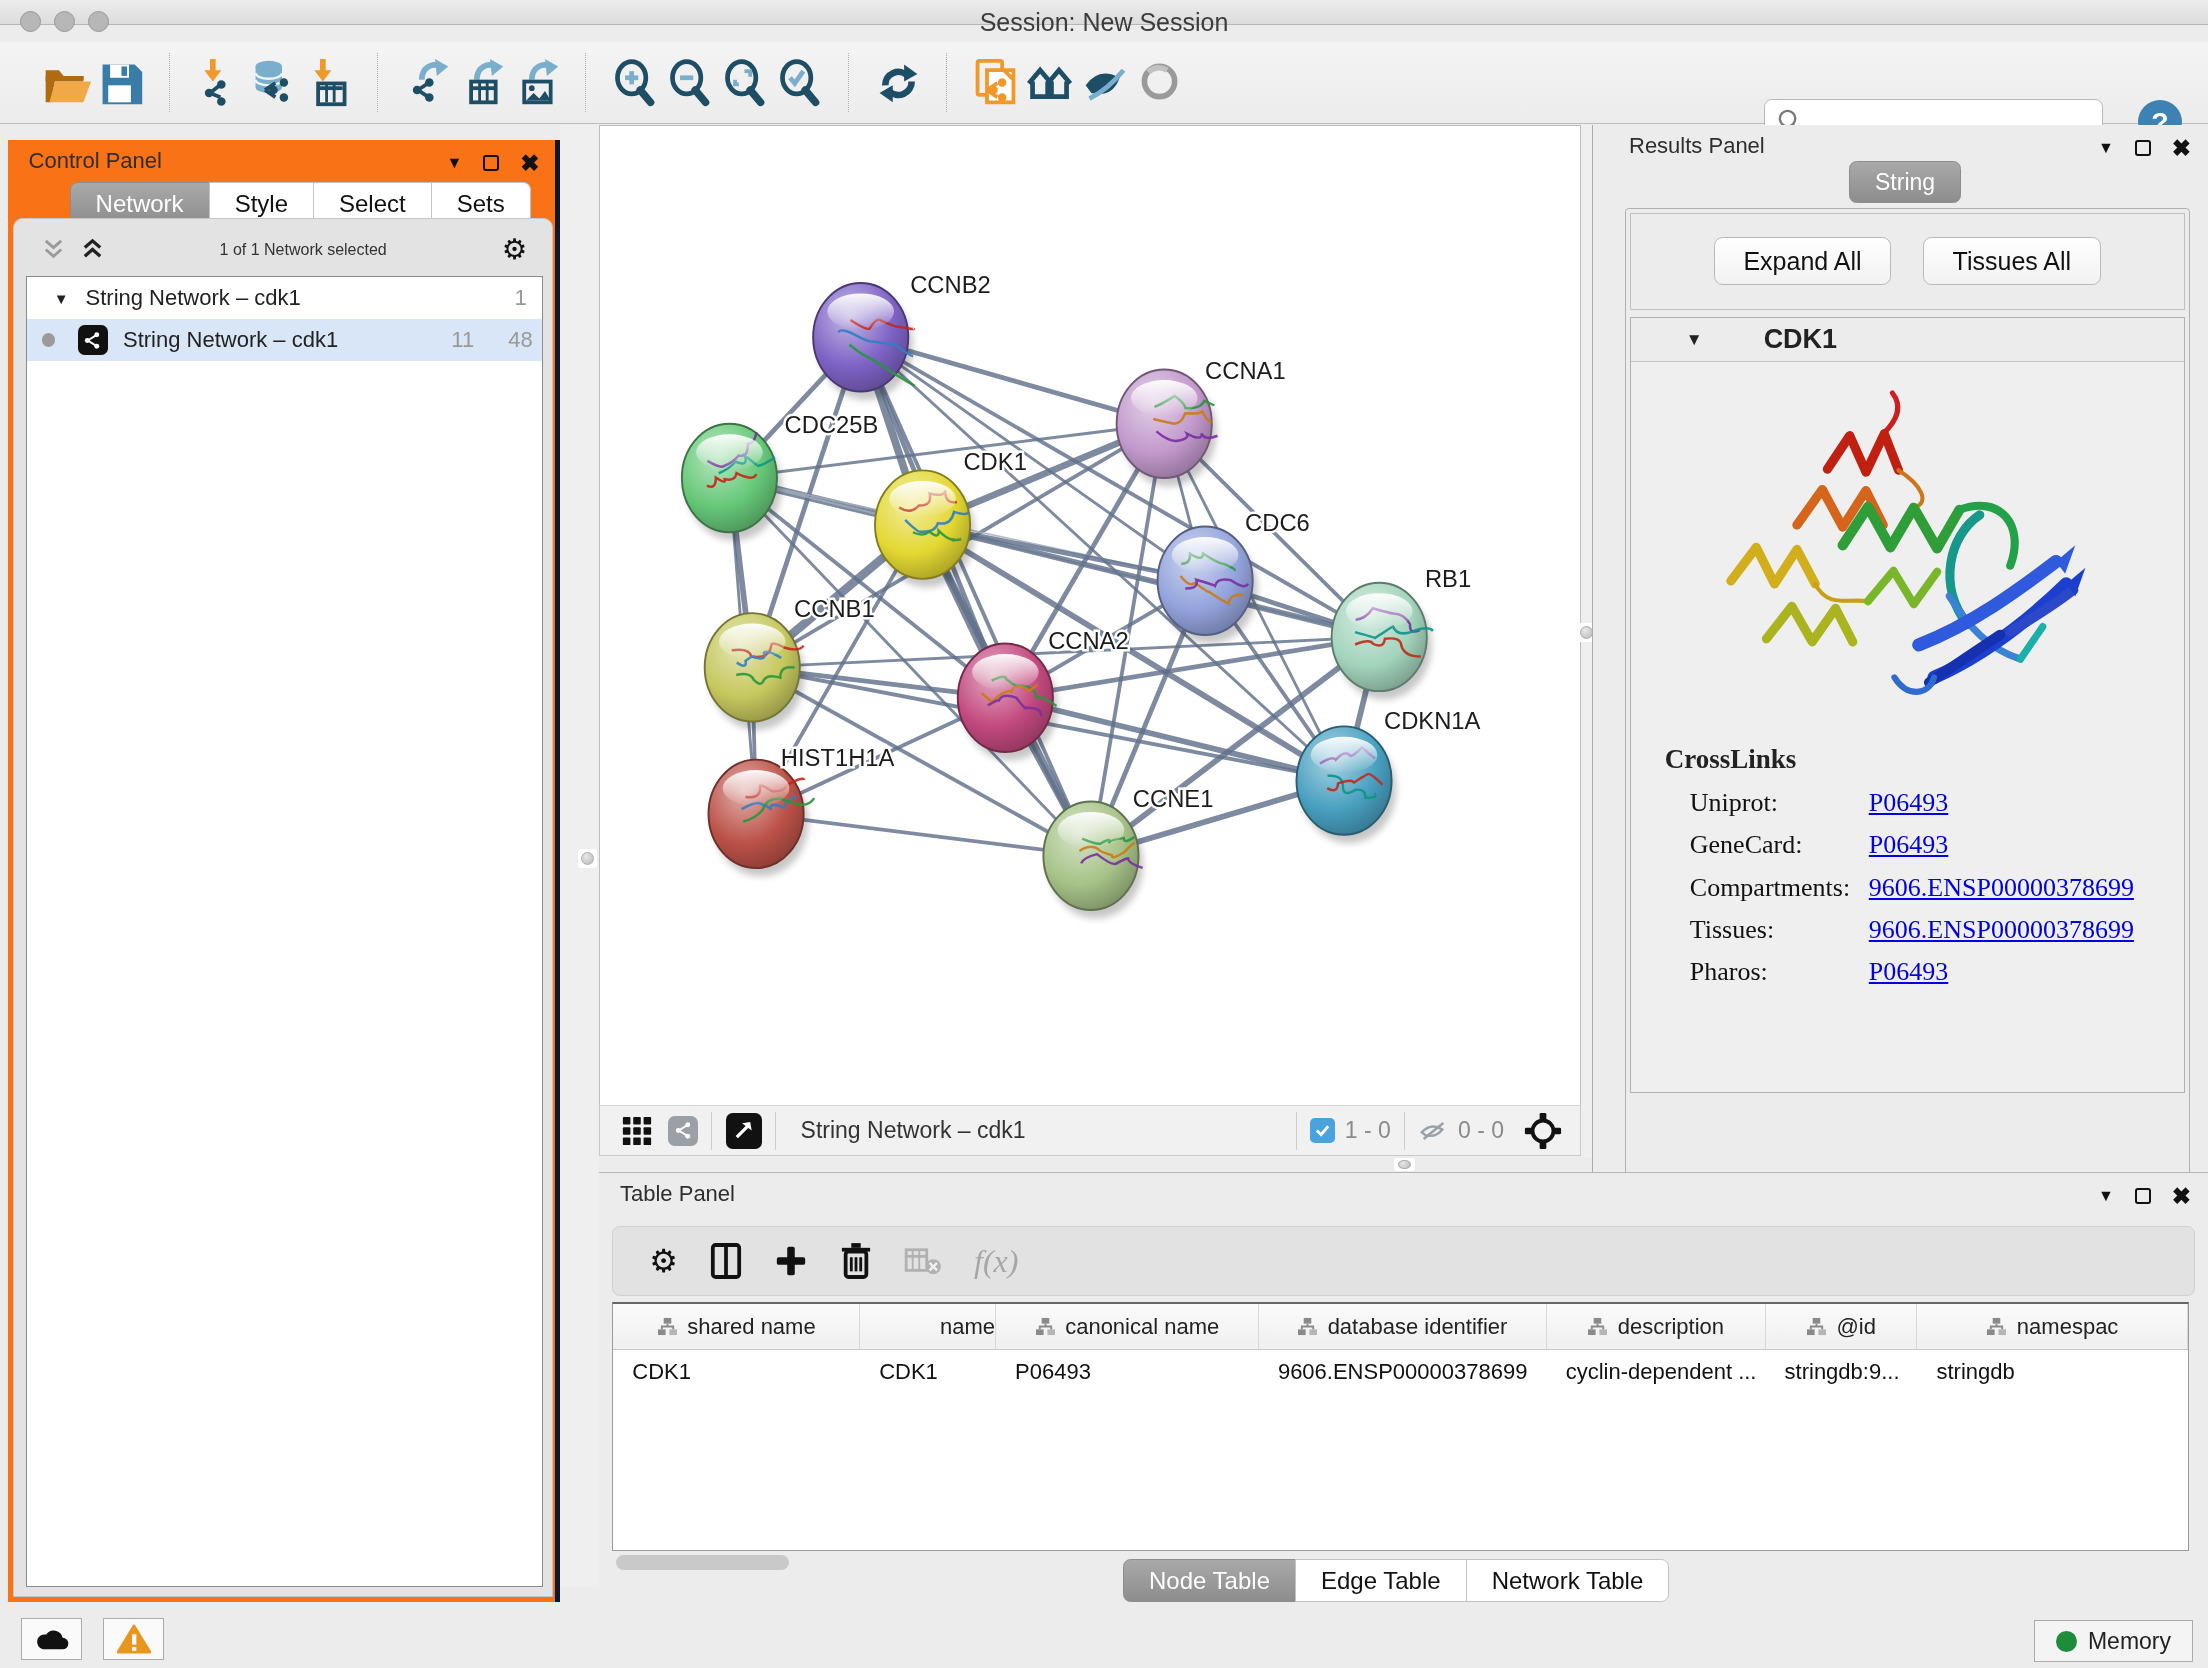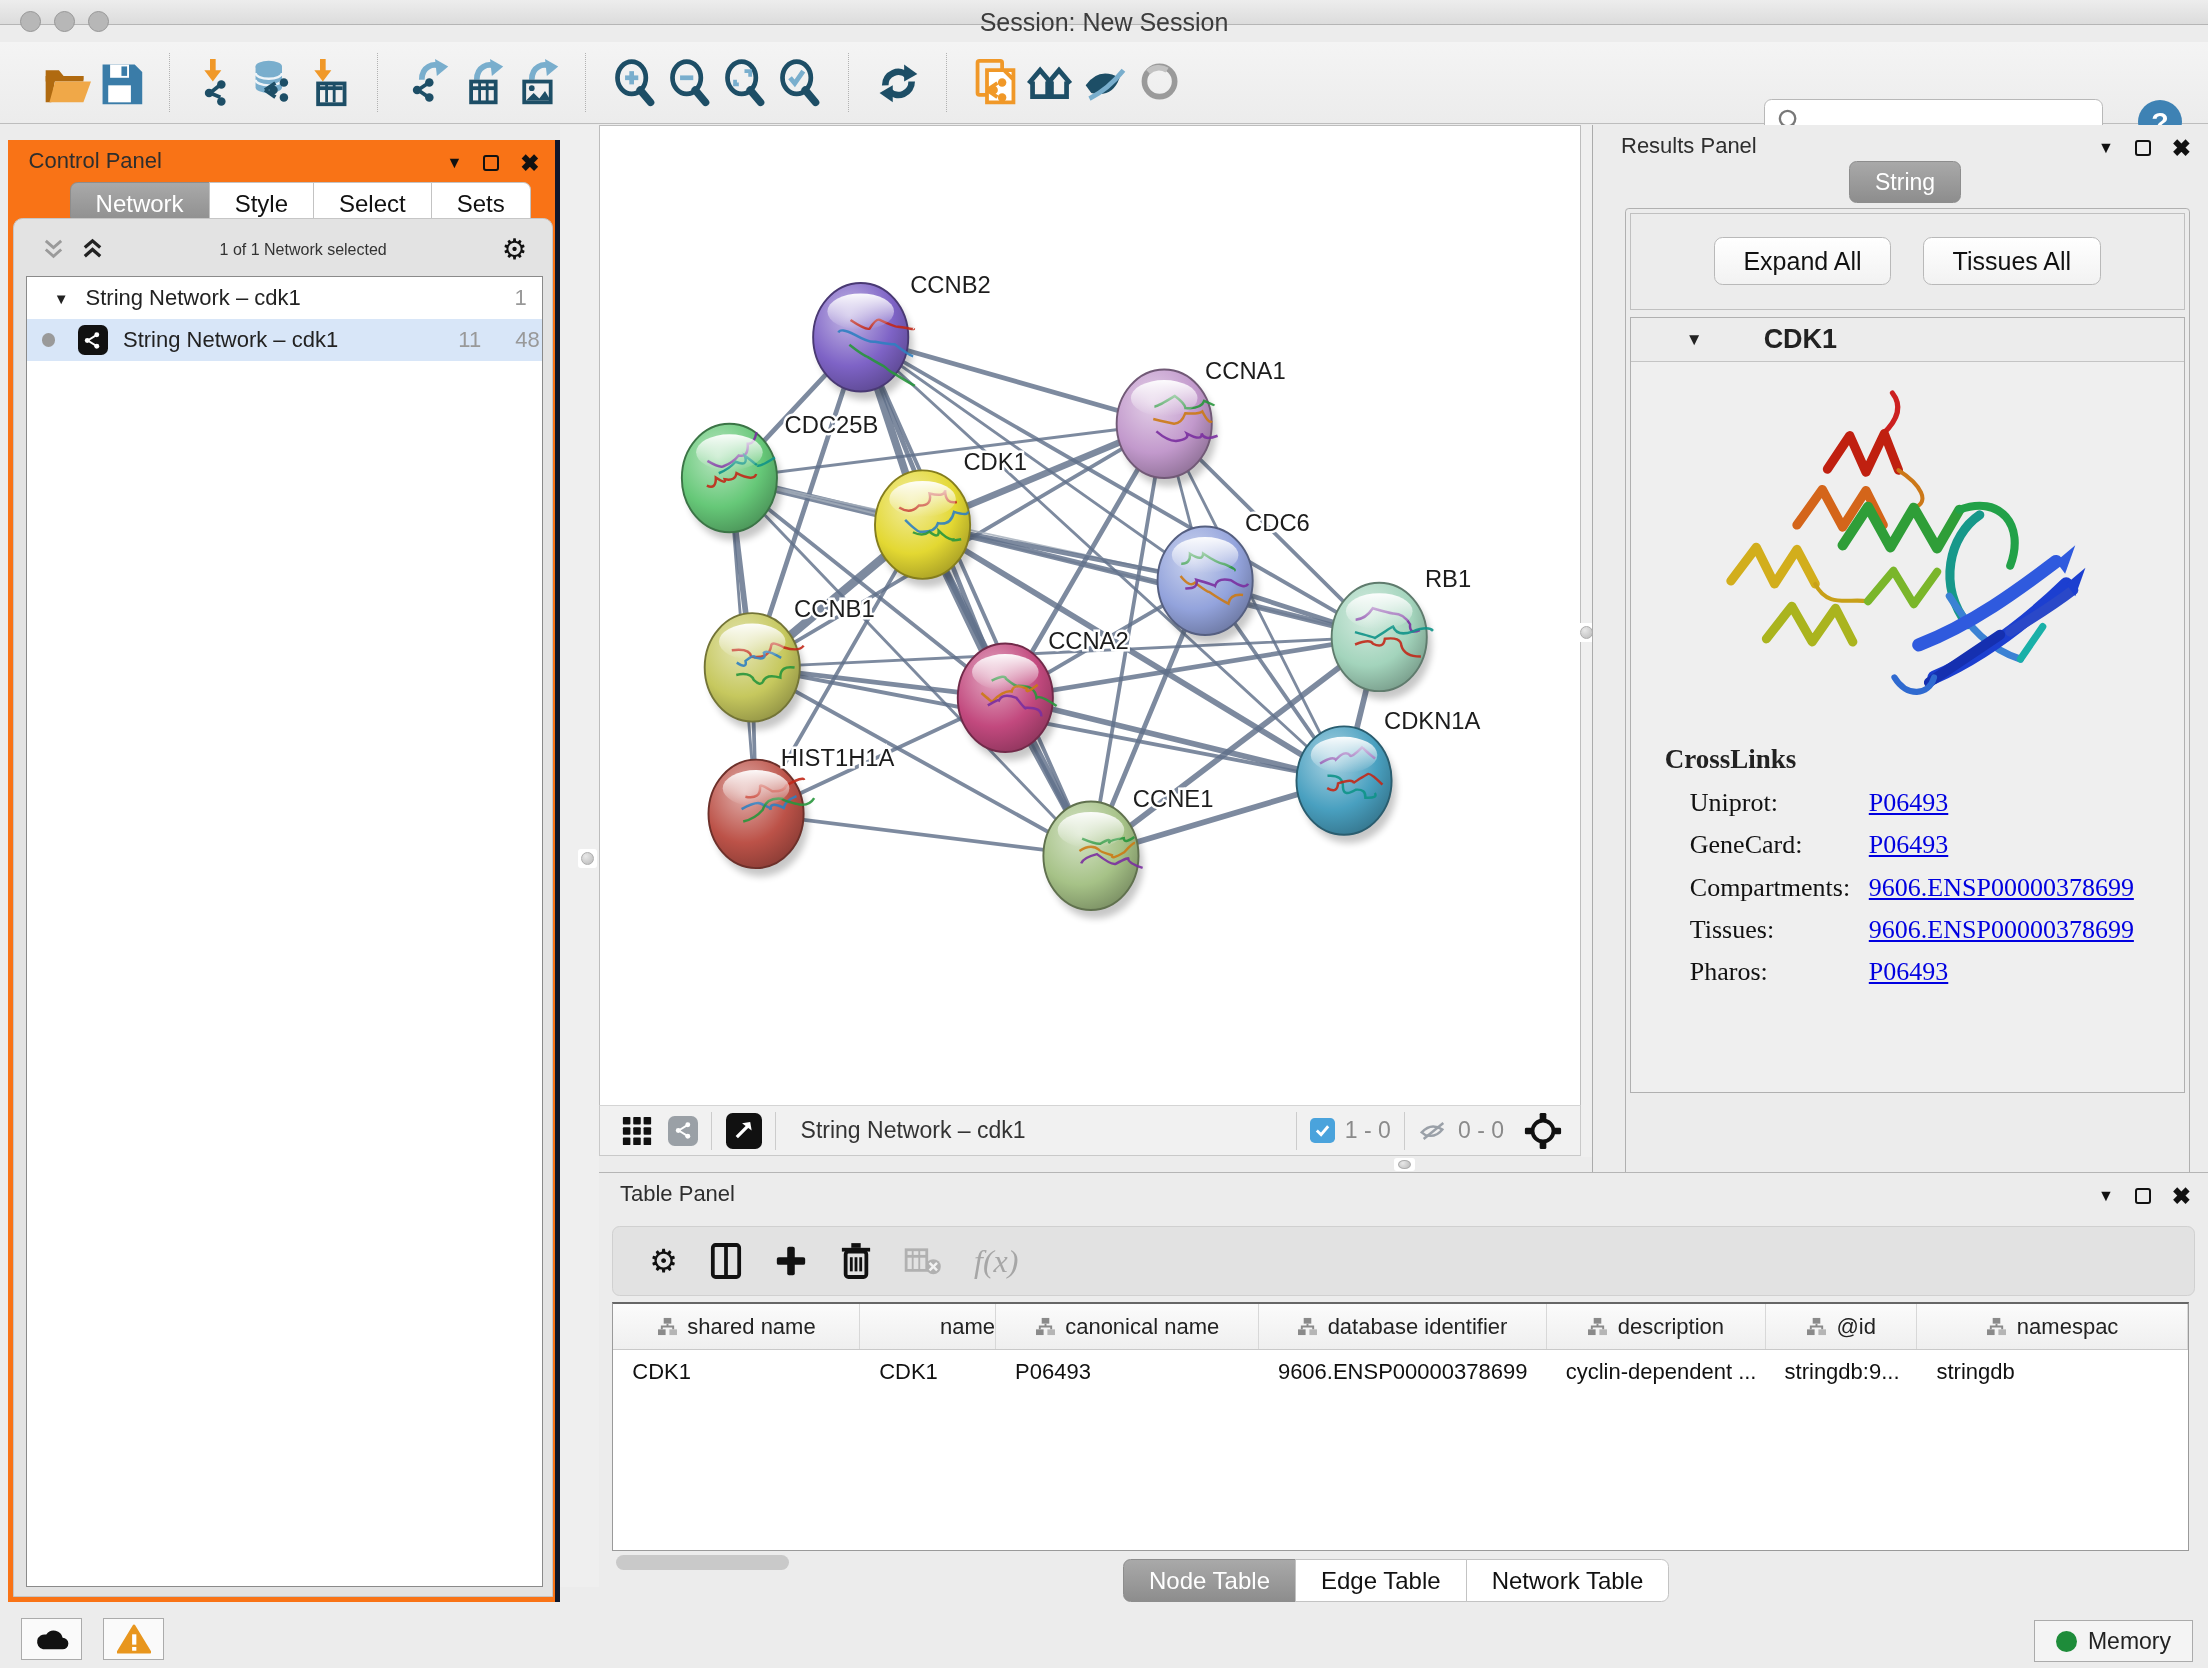--- a/index.html
+++ b/index.html
@@ -328,21 +328,21 @@
           <svg width="19" height="19" viewBox="0 0 20 20">
               <circle cx="14.5" cy="4" r="2.6" fill="#fff"></circle>
               <circle cx="4.5" cy="10" r="2.6" fill="#fff"></circle>
               <circle cx="14.5" cy="16" r="2.6" fill="#fff"></circle>
               <line x1="5" y1="10" x2="14" y2="4.4" stroke="#fff" stroke-width="2"></line>
               <line x1="5" y1="10" x2="14" y2="15.6" stroke="#fff" stroke-width="2"></line>
             </svg>
         </span>
         <span>String Network – cdk1</span>
         <span class="tree-count" style="margin-left:auto">11</span>
-        <span class="tree-count" style="margin-left:34px;margin-right:2px">48</span>
+        <span class="tree-count" style="margin-left:34px;margin-right:9px">48</span>
       </div>
     </div>
   </div>
 </div>
 
 <div id="vsplit-l"></div>
 <div class="split-dot" style="left:578px;top:849px">
     <i></i>
   </div>
 
@@ -626,21 +626,21 @@
         <rect x="32" y="17.5" width="8" height="7" rx="1.5" fill="#111"></rect>
     </svg>
   </span>
 </div>
 <div id="hsplit"></div>
 <div class="split-dot" style="left:1394px;top:1158px;width:21px;height:13.3px">
     <i style="width:13.3px;height:9.5px"></i>
   </div>
 
 <div id="results">
-  <div style="position:absolute;left:28px;top:7.6px" class="panel-title">Results Panel</div>
+  <div style="position:absolute;left:36px;top:7.6px" class="panel-title">Results Panel</div>
   <div class="panel-ctl" style="position:absolute;right:17px;top:9.5px;">
     <span class="pc-arrow">▼</span>
     <span class="pc-float"></span>
     <span class="pc-close">✖</span>
   </div>
   <div class="seg" style="position:absolute;left:257px;top:36px;">
     <span class="tab active" style="border-radius:7.6px;font-size:23px">String</span>
   </div>
 
   <div id="rp-box">

